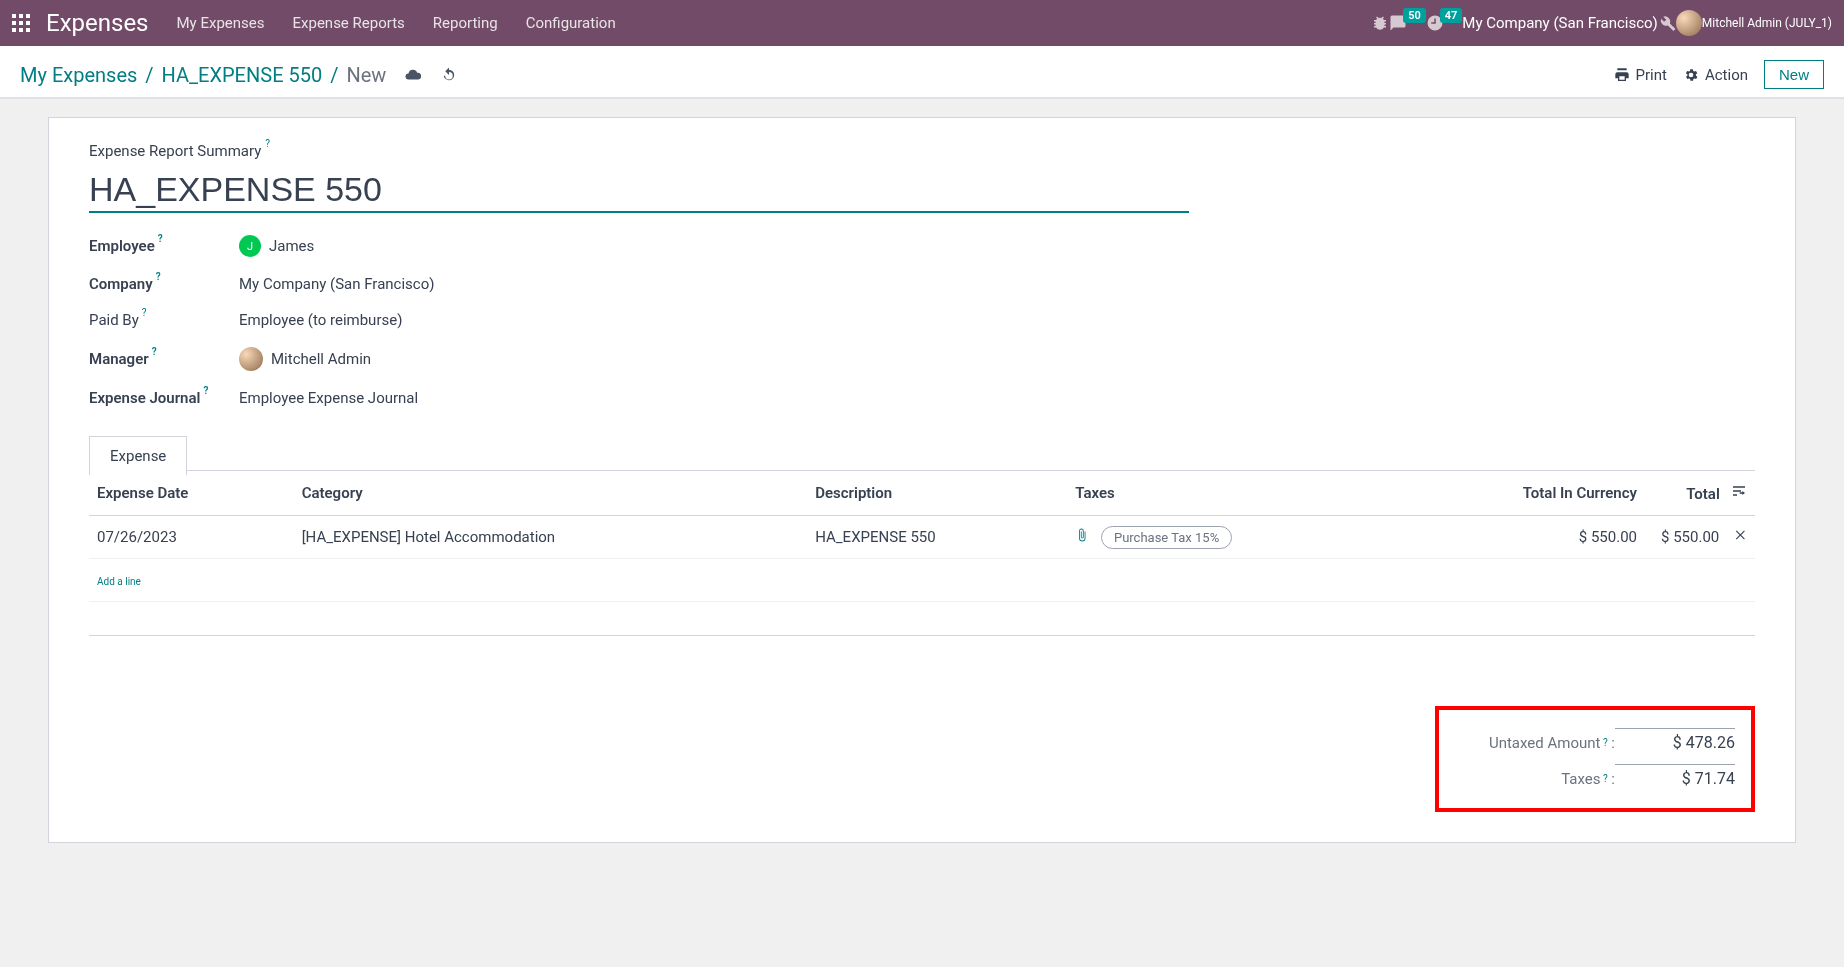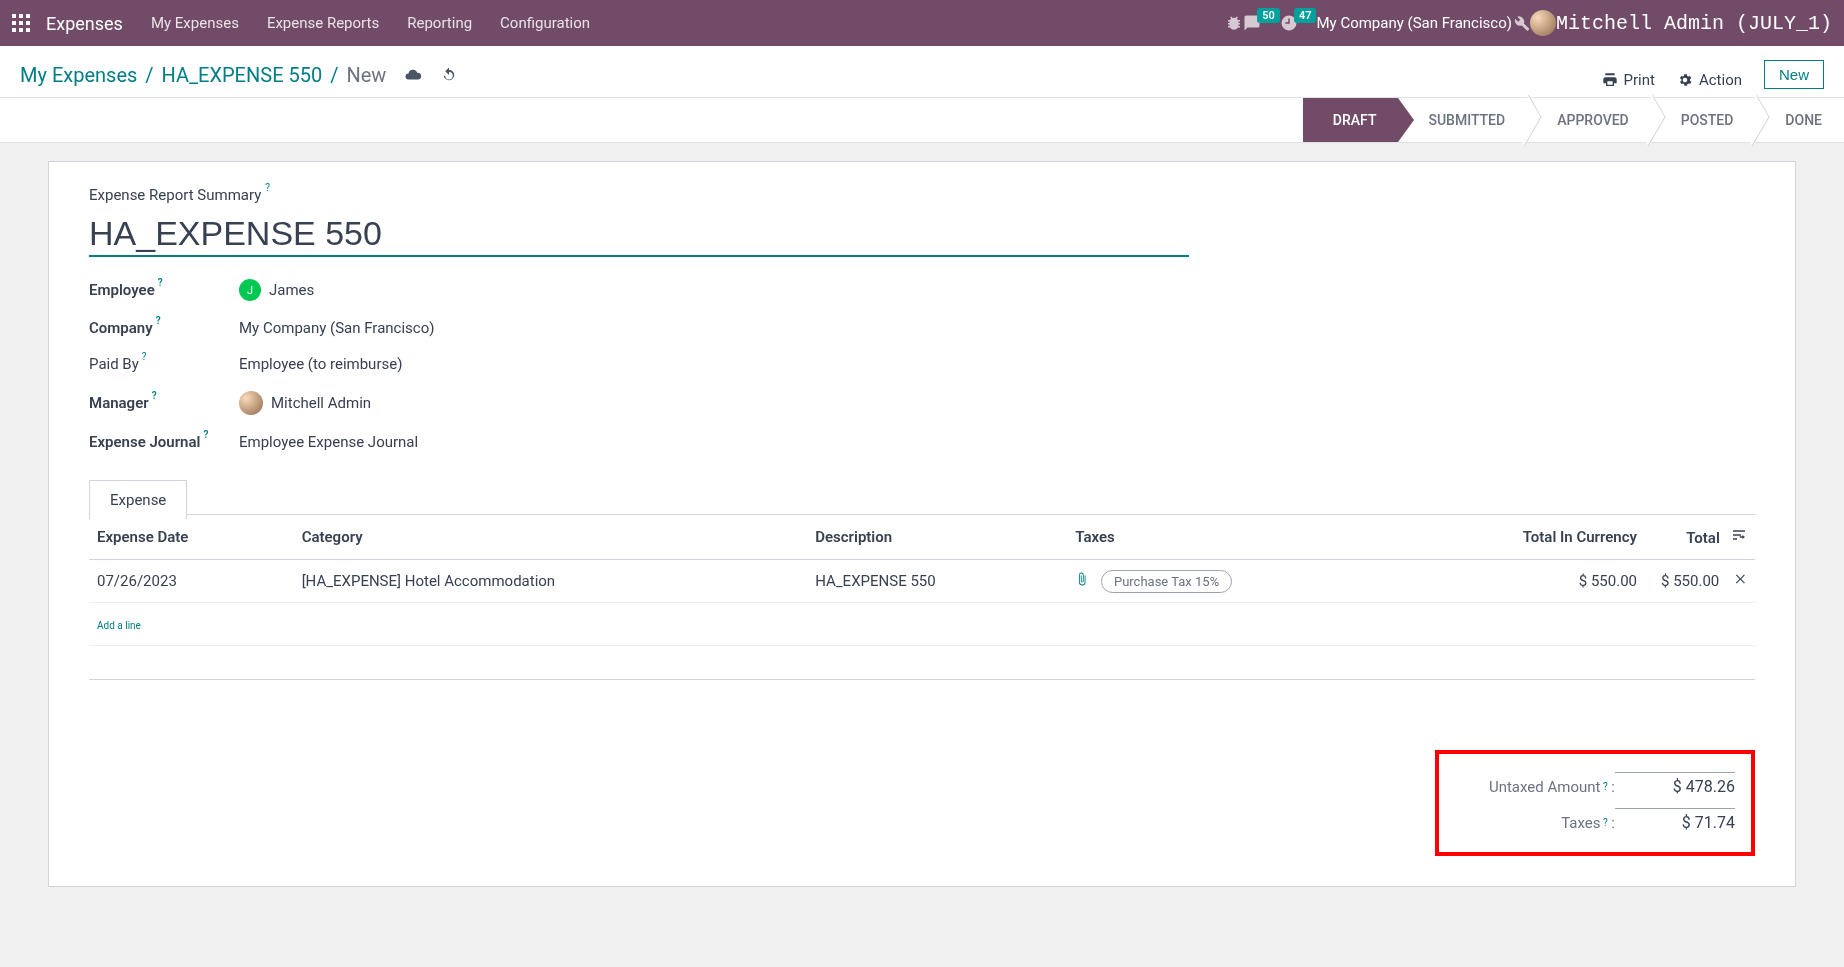--- a/index.html
+++ b/index.html
@@ -1,36 +1,36 @@
 <!DOCTYPE html>
 <html><head>
 <meta charset="utf-8">
 <style>
 * { box-sizing: border-box; margin: 0; padding: 0; }
 body { font-family: -apple-system, BlinkMacSystemFont, "Segoe UI", Roboto, sans-serif; background: #f0f0f0; font-size: 14px; color: #374151; }
 
 .topnav { background: #714b67; height: 46px; display: flex; align-items: center; padding: 0 12px; color: #fff; }
 .topnav .apps-icon { width: 18px; height: 18px; display:grid; grid-template-columns:repeat(3,4px); grid-template-rows:repeat(3,4px); gap:3px; margin-right:16px; cursor:pointer;}
 .topnav .apps-icon span { background:#fff; width:4px; height:4px;}
-.topnav .brand { font-size:18px; margin-right:28px;}
+.topnav .brand { font-size:24px; margin-right:28px;}
 .topnav .menu { display:flex; gap:28px; flex:1;}
 .topnav .menu a { color:#e8e3e6; text-decoration:none; font-size:15px; cursor:pointer;}
 .topnav .right { display:flex; align-items:center; gap:0;}
 .topnav .ico { width:18px; height:18px; fill:#d7c9d1; cursor:pointer;}
 .badge { background:#00a09d; color:#fff; font-size:11px; font-weight:600; padding:1px 5px; border-radius:3px; margin-left:-4px; position:relative; top:-6px;}
 .avatar { width:26px; height:26px; border-radius:50%; background: radial-gradient(circle at 30% 30%, #f9d9b9, #8b6849); display:inline-block;}
 .company-name { font-size:15px; }
-.user-name { font-size:20px;font-family:Liberation Mono, monospace; }
+.user-name { font-size:12px; }
 
 .controlbar { background:#fff; padding:14px 20px 8px; display:flex; align-items:center; justify-content:space-between;}
 .breadcrumb { display:flex; align-items:center; gap:8px; font-size:20px; color:#017e84;}
 .breadcrumb .sep { color:#017e84;}
 .breadcrumb .new { color:#6b7280;}
 .bc-ico { width:18px; height:18px; fill:#4b5563; margin-left:10px; cursor:pointer;}
-.cb-right { display:flex; gap:22px; align-items:flex-end;}
+.cb-right { display:flex; gap:16px; align-items:center;}
 .cb-action { display:flex; align-items:center; gap:6px; cursor:pointer; font-size:15px; color:#374151;}
 .cb-action svg { width:16px; height:16px; fill:#374151;}
 .newbtn { border:1px solid #017e84; color:#017e84; padding:5px 14px; font-size:15px; background:#fff; cursor:pointer;}
 
 .statusbar { background:#fff; display:flex; align-items:center; border-top:1px solid #dee2e6; border-bottom:1px solid #dee2e6; padding:0;}
 .submit-wrap { border:4px solid #ff0000; padding:2px 8px 2px 2px; margin:1px 0 1px 4px;}
 .submit-btn { background:#017e84; color:#fff; border:none; padding:8px 14px; font-size:14px; font-weight:500; cursor:pointer;}
 .status-right { margin-left:auto; display:flex; align-items:center; height:44px;}
 .stage { position:relative; padding:0 22px 0 30px; height:44px; display:flex; align-items:center; color:#6b7280; font-size:14px; font-weight:500;}
 .stage.active { background:#714b67; color:#fff;}
@@ -144,27 +144,20 @@
       <svg viewBox="0 0 24 24">
           <path d="M19.4 13a7.8 7.8 0 0 0 0-2l2.1-1.6-2-3.5-2.5 1a7.6 7.6 0 0 0-1.7-1l-.4-2.6h-4l-.4 2.6a7.6 7.6 0 0 0-1.7 1l-2.5-1-2 3.5L6.6 11a7.8 7.8 0 0 0 0 2l-2.1 1.6 2 3.5 2.5-1a7.6 7.6 0 0 0 1.7 1l.4 2.6h4l.4-2.6a7.6 7.6 0 0 0 1.7-1l2.5 1 2-3.5zM12 15.5A3.5 3.5 0 1 1 15.5 12 3.5 3.5 0 0 1 12 15.5z"></path>
         </svg>
       <span>Action</span>
     </div>
     <button class="newbtn">New</button>
   </div>
 </div>
 
 <div class="statusbar">
-  <div class="status-right">
-    <div class="stage active">DRAFT</div>
-    <div class="stage">SUBMITTED</div>
-    <div class="stage">APPROVED</div>
-    <div class="stage">POSTED</div>
-    <div class="stage">DONE</div>
-  </div>
 </div>
 
 <div class="sheet-wrap">
   <div class="sheet">
     <div class="summary-label">
       <span>Expense Report Summary</span>
         <span class="help">?</span>
     </div>
     <input class="title-input" value="HA_EXPENSE 550" style="">
 

